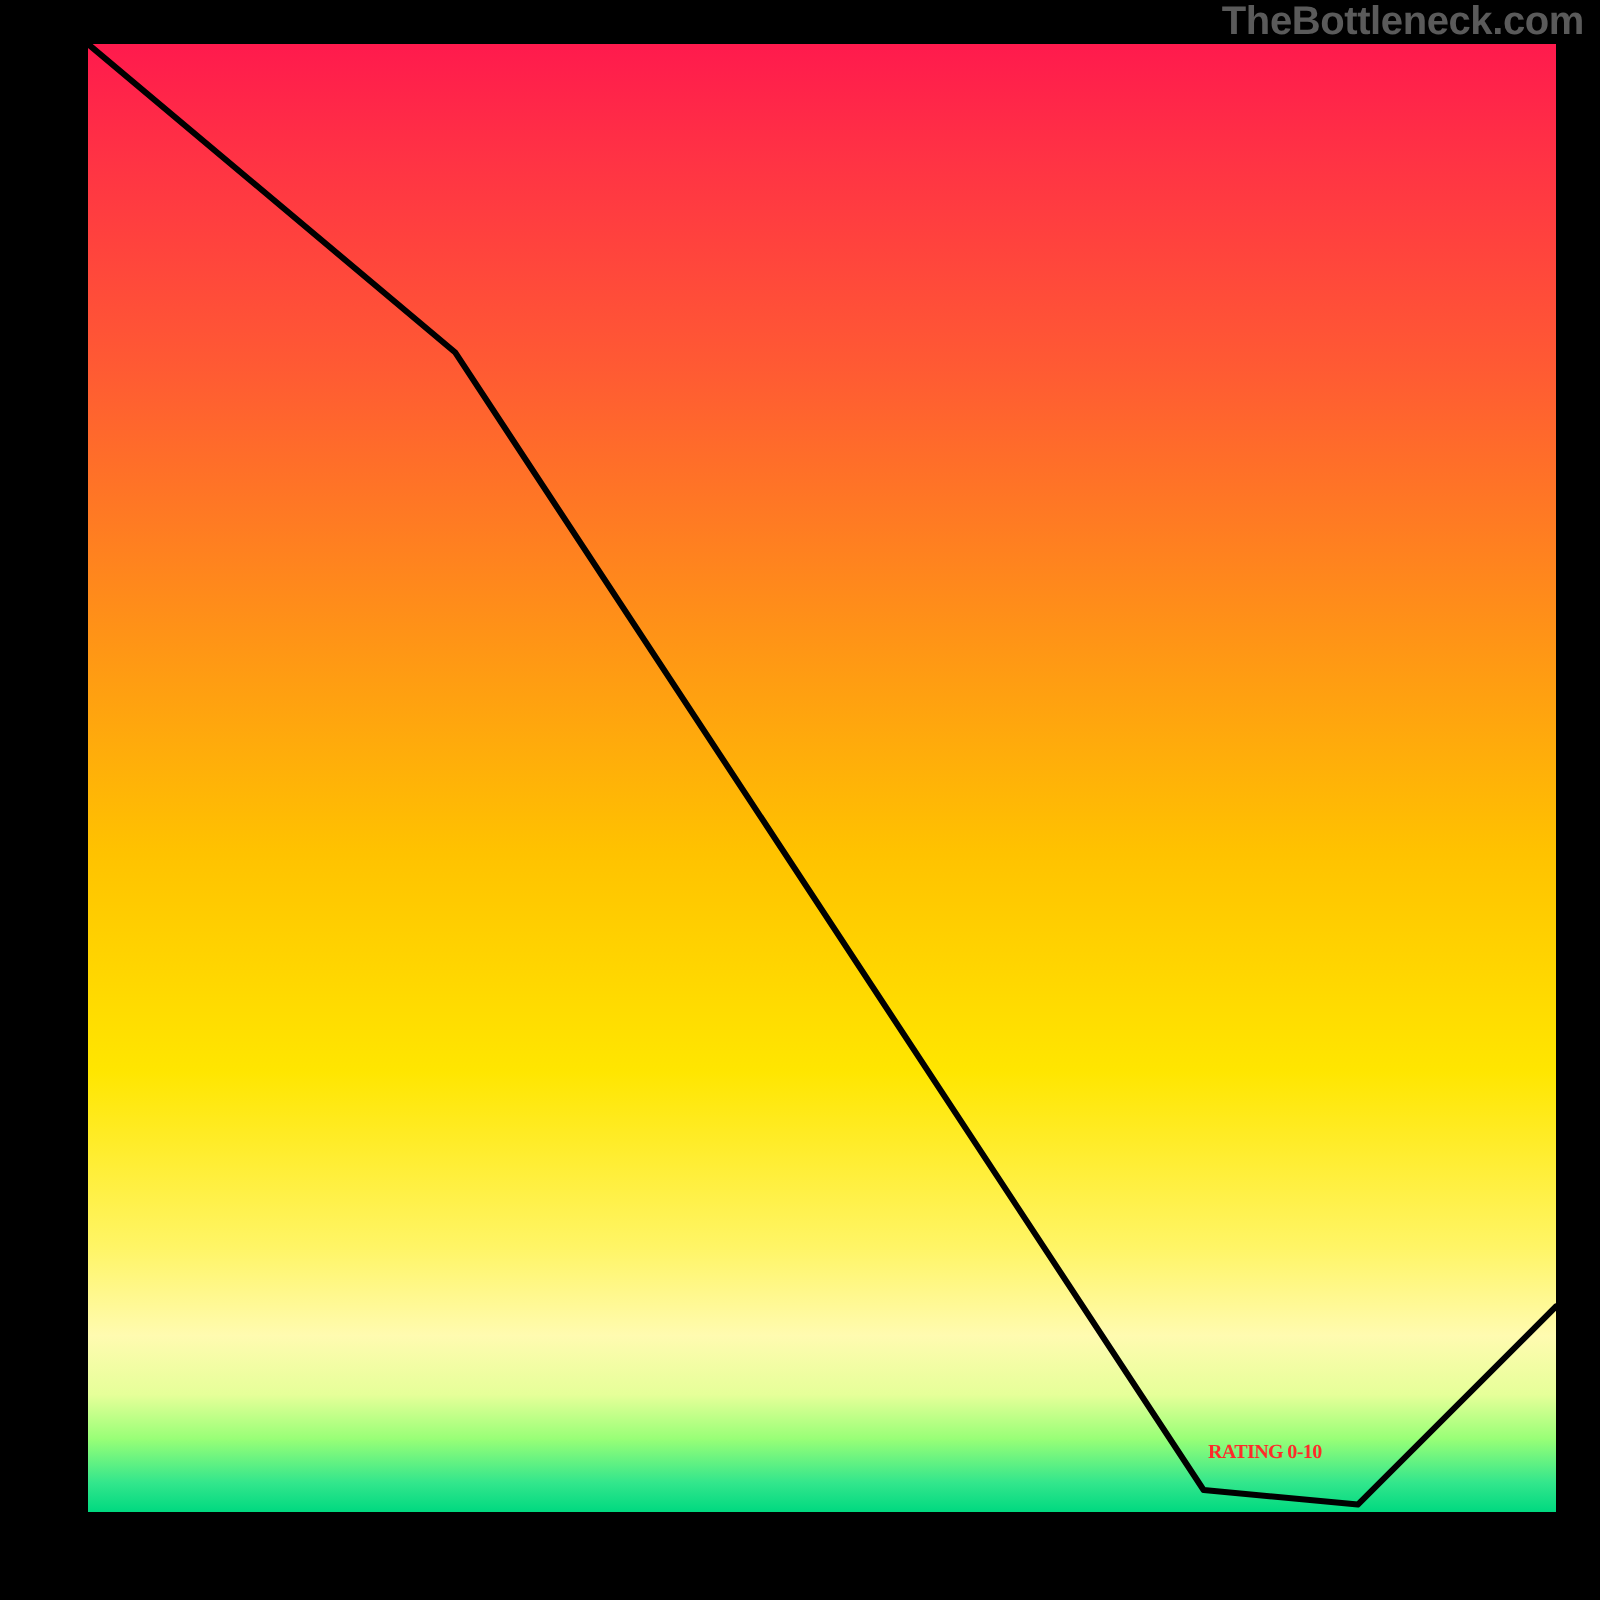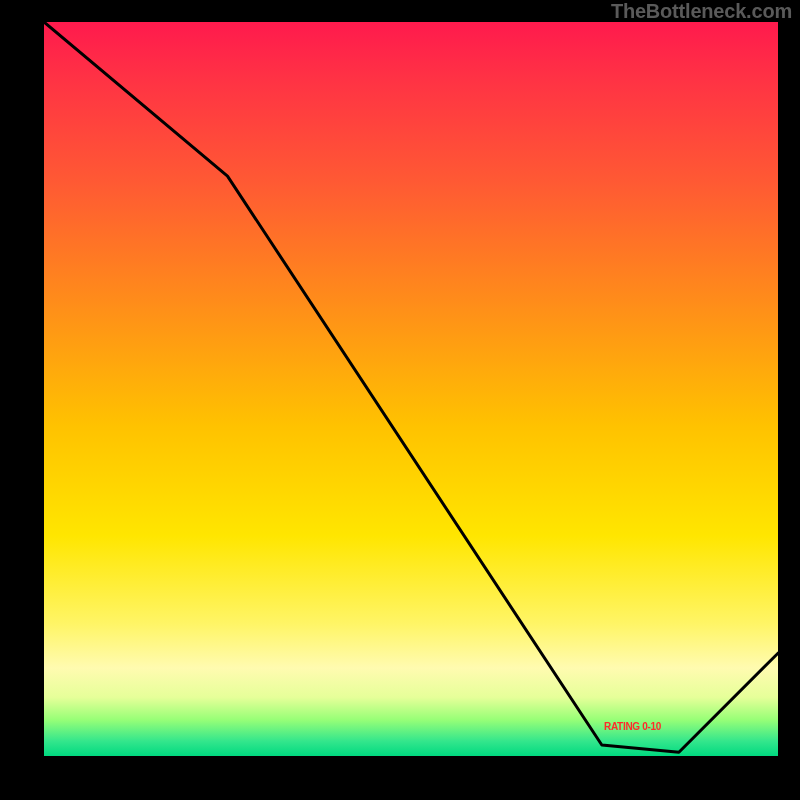--- a/index.html
+++ b/index.html
@@ -60,21 +60,21 @@
     color: #5a5a5a;
     font-family: Arial, Helvetica, sans-serif;
     font-size: 20px;
     font-weight: 600;
     letter-spacing: -0.2px;
     user-select: none;
     margin-left: 15px;
   }
   .bottom-label {
     position: absolute;
-    font-family: Liberation Sans, sans-serif;
+    font-family: Liberation Serif, serif;
     font-size: 10px;
     font-weight: 700;
     color: #ff2a2a;
     bottom: 24px;
     white-space: nowrap;
     letter-spacing: -0.3px;
   }
 </style>
 </head>
 <body>

